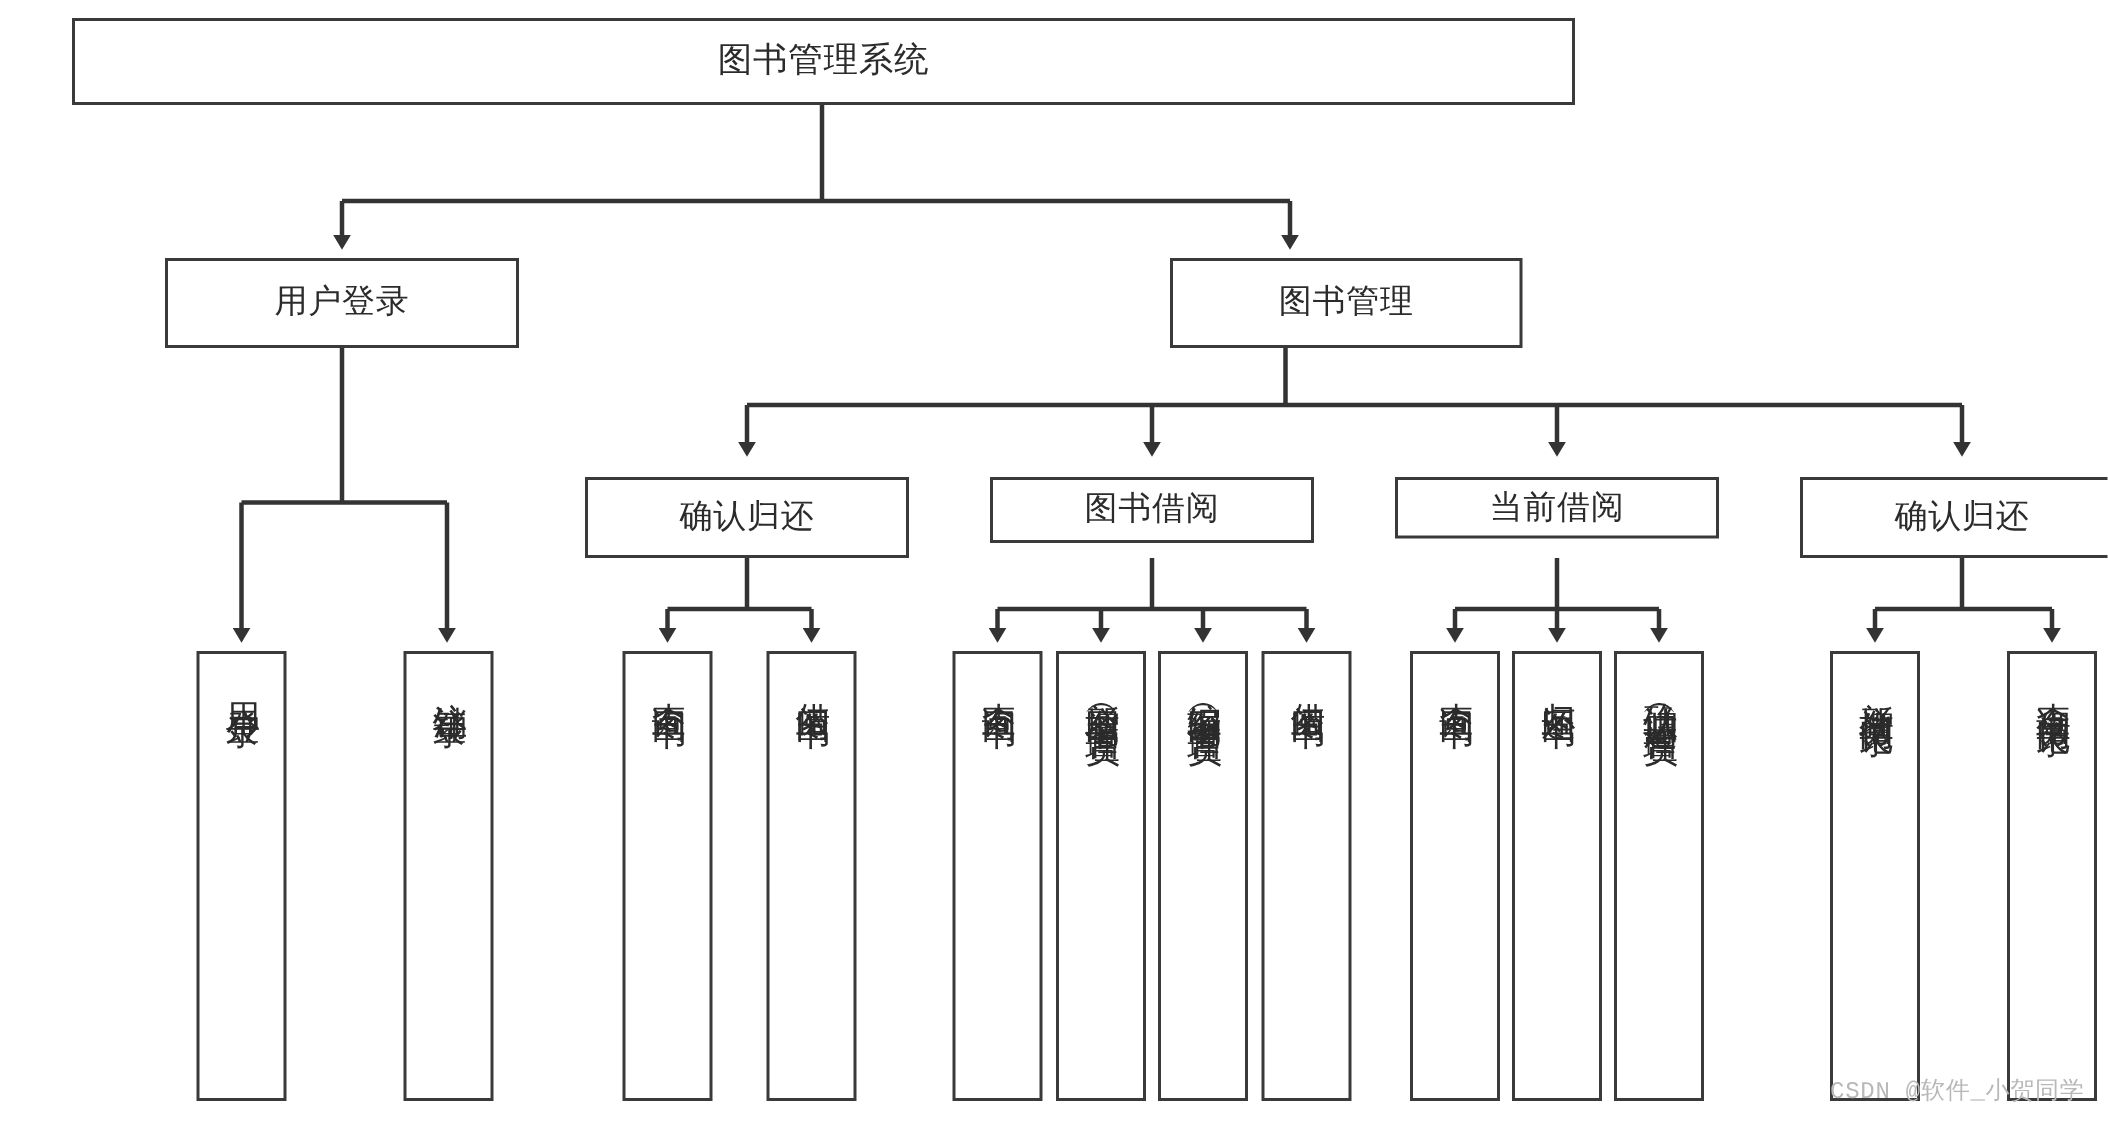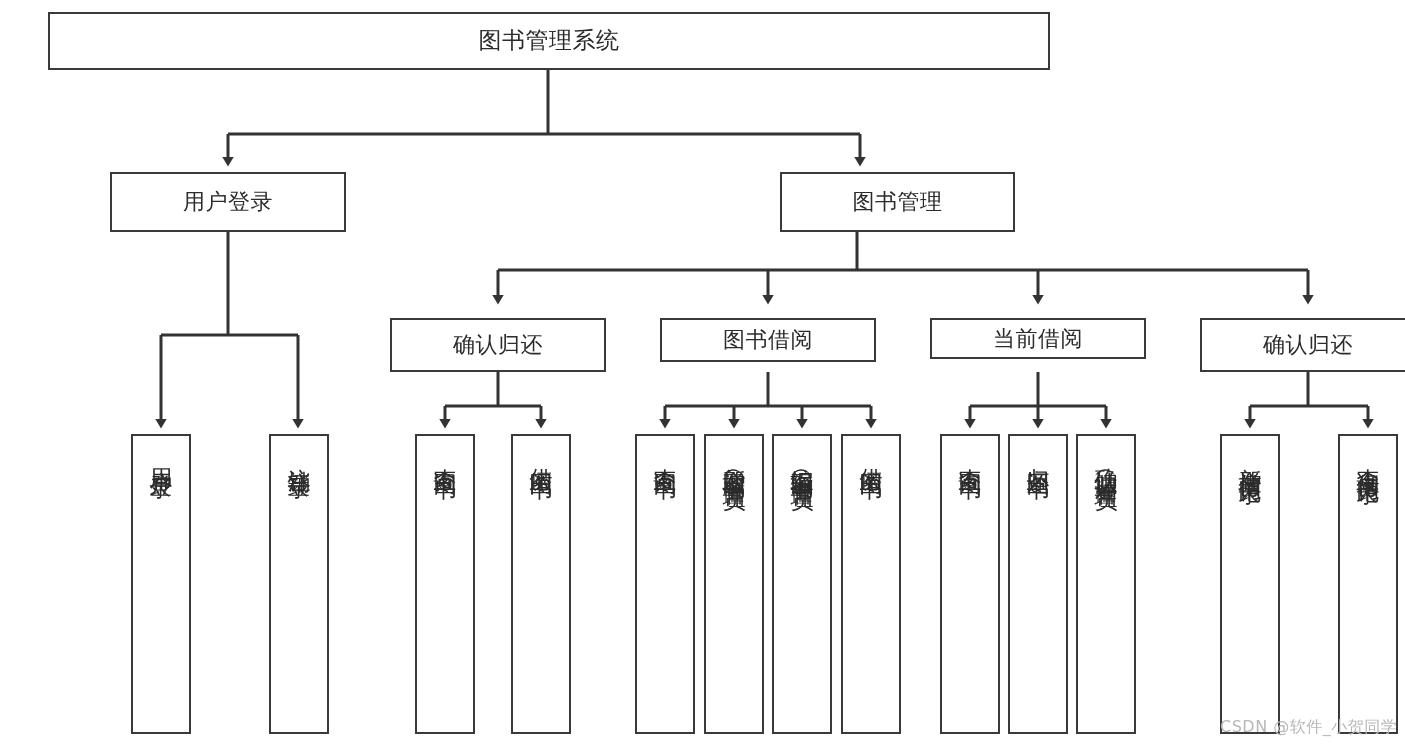--- a/index.html
+++ b/index.html
@@ -64,20 +64,21 @@
     letter-spacing: 3px;
     line-height: 1;
     white-space: nowrap;
   }
   .watermark {
     position: absolute;
     font-size: 16px;
     color: #b8b8b8;
     white-space: nowrap;
     letter-spacing: 0.5px;
+    font-family: Liberation Mono, monospace;
   }
 </style>
 </head>
 <body>
 
 <div id="canvas">
 
   <svg class="wires" viewBox="0 0 1405 747" xmlns="http://www.w3.org/2000/svg">
     <defs>
       <marker id="arrow" markerWidth="10" markerHeight="12" refX="1.5" refY="6" orient="auto" markerUnits="userSpaceOnUse">

